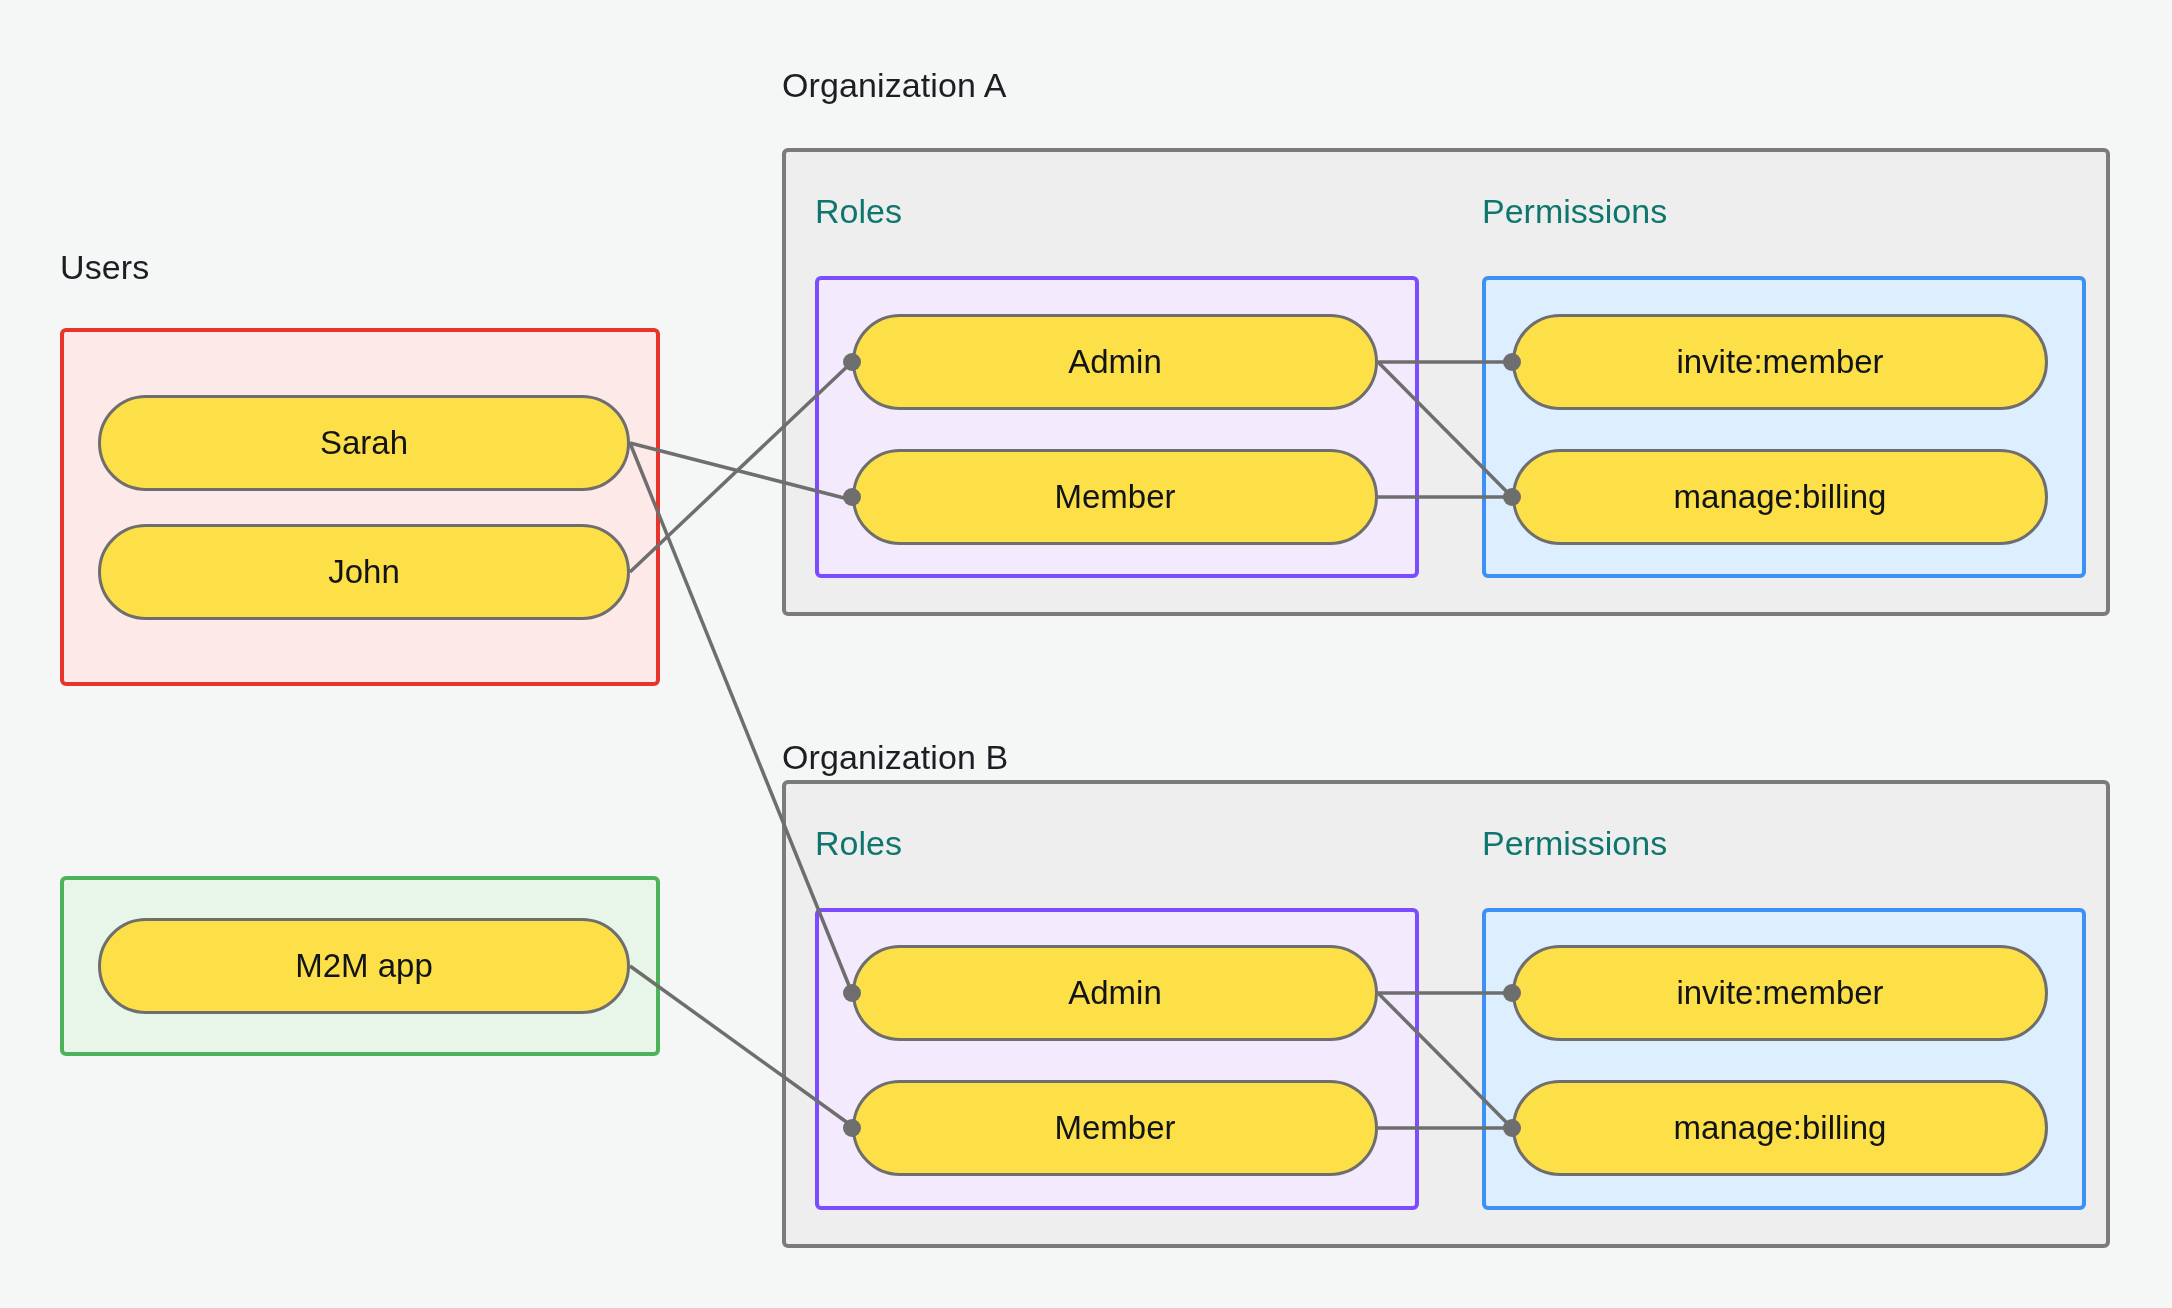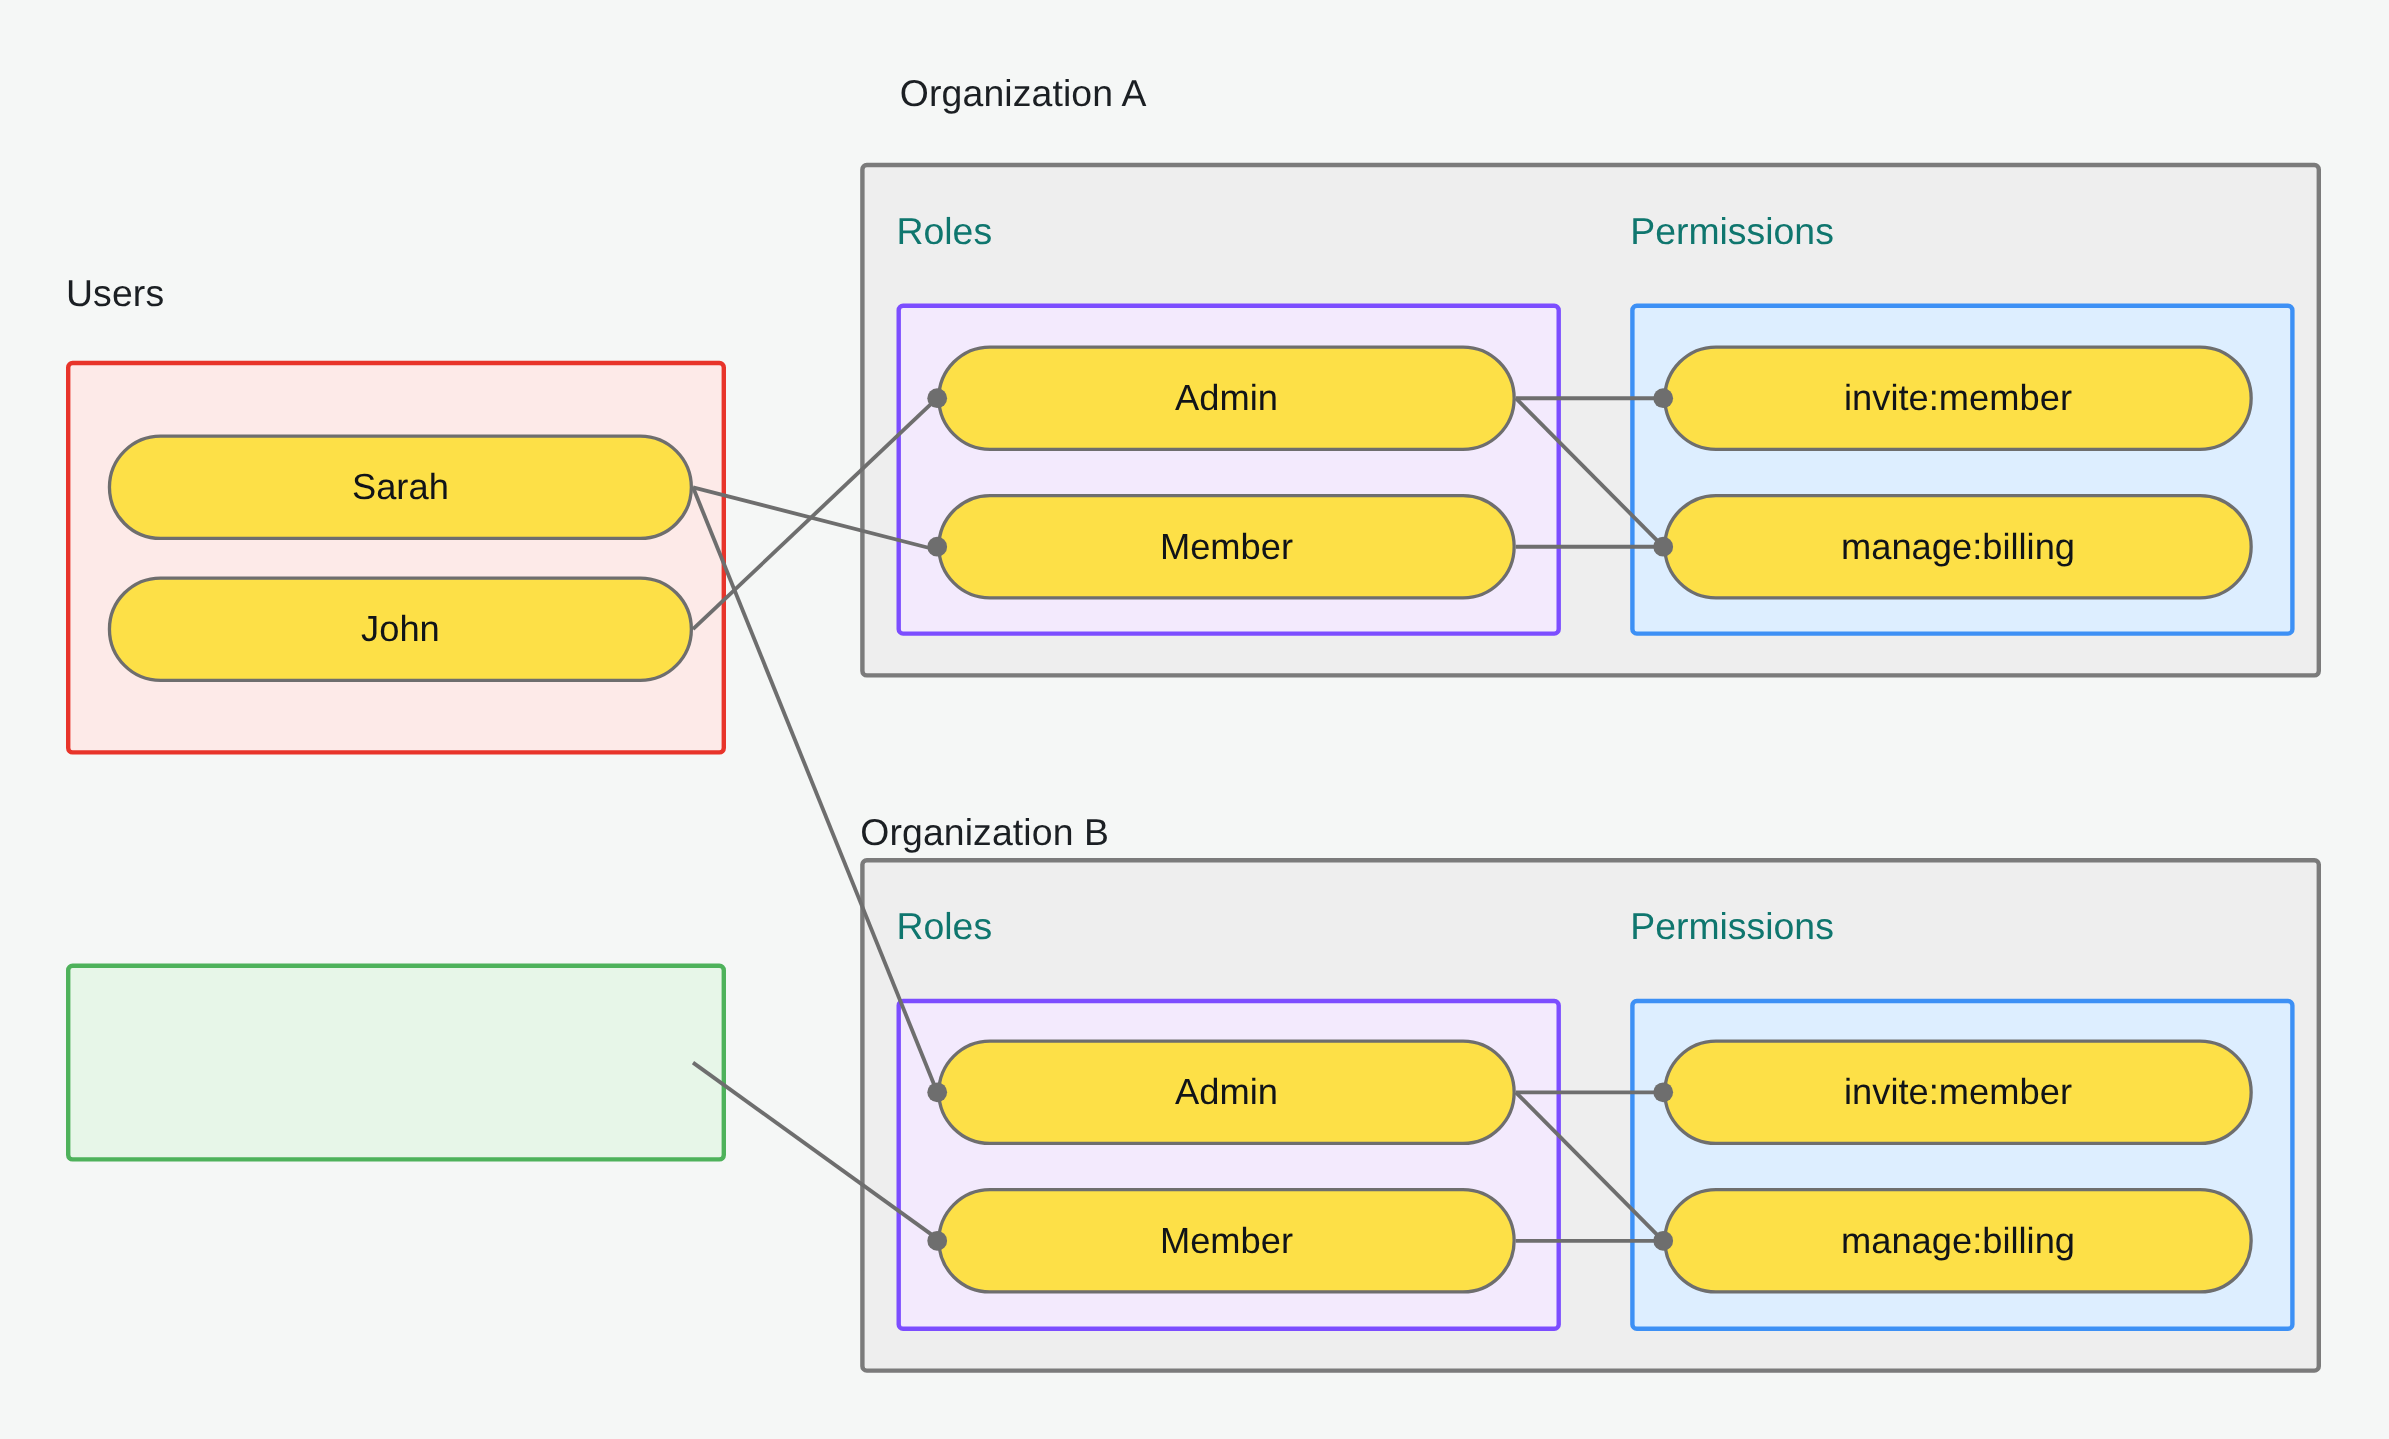--- a/index.html
+++ b/index.html
@@ -137,22 +137,25 @@
   <div class="pill" style="left:98px; top:524px; width:532px; height:96px;">
     <span>John</span>
   </div>
   <div class="pill" style="left:98px; top:395px; width:532px; height:96px;">
     <span>Sarah</span>
   </div>
 
 
   <div class="box box-m2m" style="left:60px; top:876px; width:600px; height:180px;"></div>
 
-
-  <div class="group-label" style="left:782px; top:66px;margin-left:36px;">Organization A</div>
+  <div class="pill" style="left:98px; top:918px; width:532px; height:96px;">
+    <span>M2M app</span>
+  </div>
+
+  <div class="group-label" style="left:782px; top:66px;">Organization A</div>
 
   <div class="box box-org" style="left:782px; top:148px; width:1328px; height:468px;"></div>
 
   <div class="section-caption" style="left:815px; top:192px;">Roles</div>
   <div class="section-caption" style="left:1482px; top:192px;">Permissions</div>
 
   <div class="box box-roles" style="left:815px; top:276px; width:604px; height:302px;"></div>
   <div class="box box-perms" style="left:1482px; top:276px; width:604px; height:302px;"></div>
 
   <div class="pill" style="left:852px; top:314px; width:526px; height:96px;">

